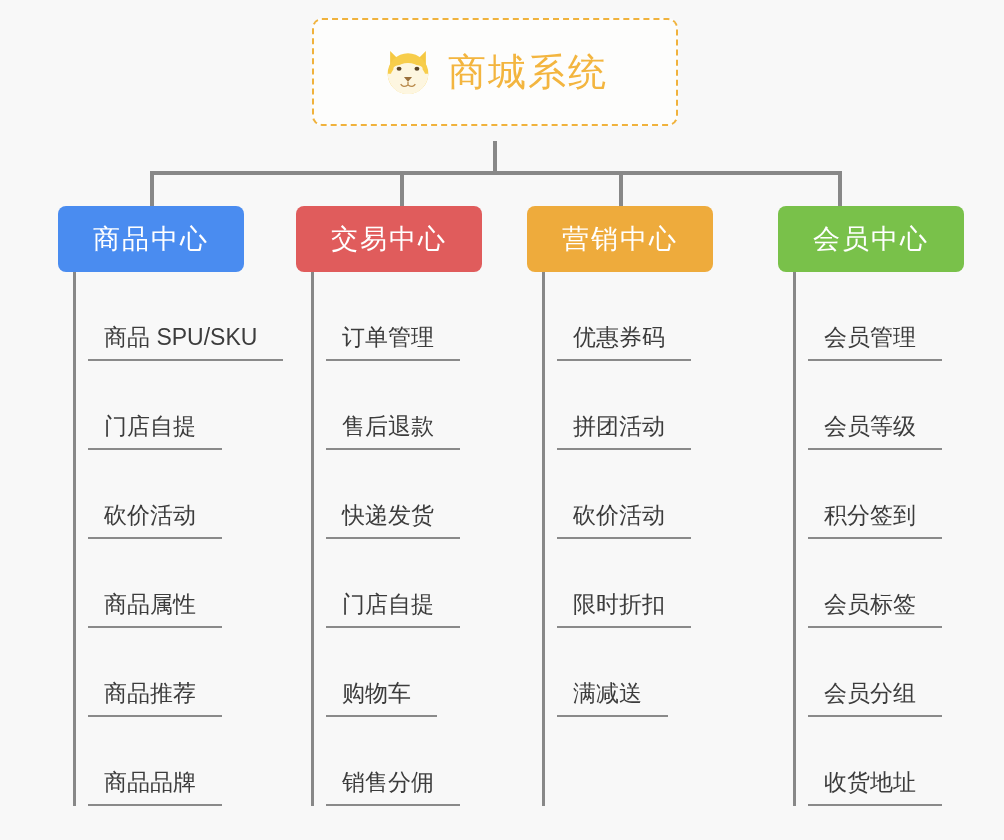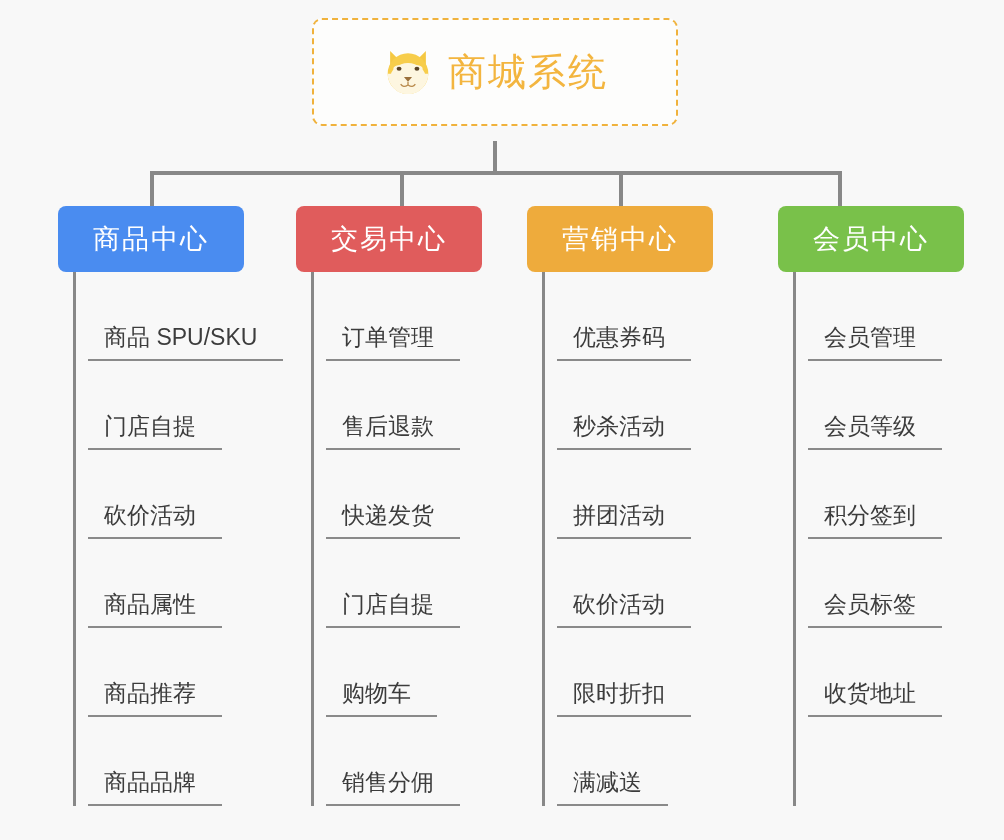--- a/index.html
+++ b/index.html
@@ -211,23 +211,20 @@
   <div class="column" id="col-2" style="left:527px; width:186px;">
     <div class="cat-box" style="background: rgb(238, 171, 60);">
       <span>营销中心</span>
     </div>
     <div class="leaf-list">
       <div class="spine" style="background: rgb(136, 136, 136); height: 534px;"></div>
       <div class="leaf">
           <span class="leaf-text">优惠券码</span>
         </div>
       <div class="leaf">
-          <span class="leaf-text">秒杀活动</span>
-        </div>
-      <div class="leaf">
           <span class="leaf-text">拼团活动</span>
         </div>
       <div class="leaf">
           <span class="leaf-text">砍价活动</span>
         </div>
       <div class="leaf">
           <span class="leaf-text">限时折扣</span>
         </div>
       <div class="leaf">
           <span class="leaf-text">满减送</span>
@@ -247,18 +244,21 @@
       <div class="leaf">
           <span class="leaf-text">会员等级</span>
         </div>
       <div class="leaf">
           <span class="leaf-text">积分签到</span>
         </div>
       <div class="leaf">
           <span class="leaf-text">会员标签</span>
         </div>
       <div class="leaf">
+          <span class="leaf-text">会员分组</span>
+        </div>
+      <div class="leaf">
           <span class="leaf-text">收货地址</span>
         </div>
     </div>
   </div>
 
 </div>
 
 </body></html>

